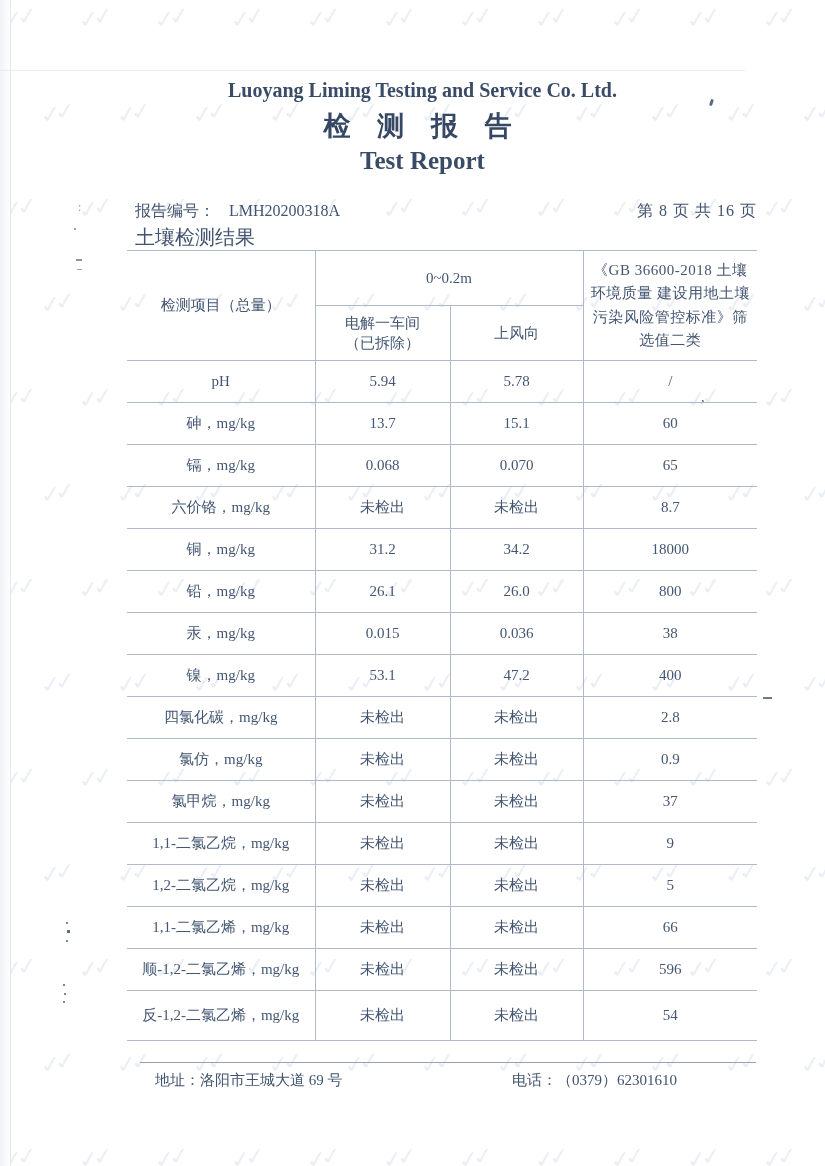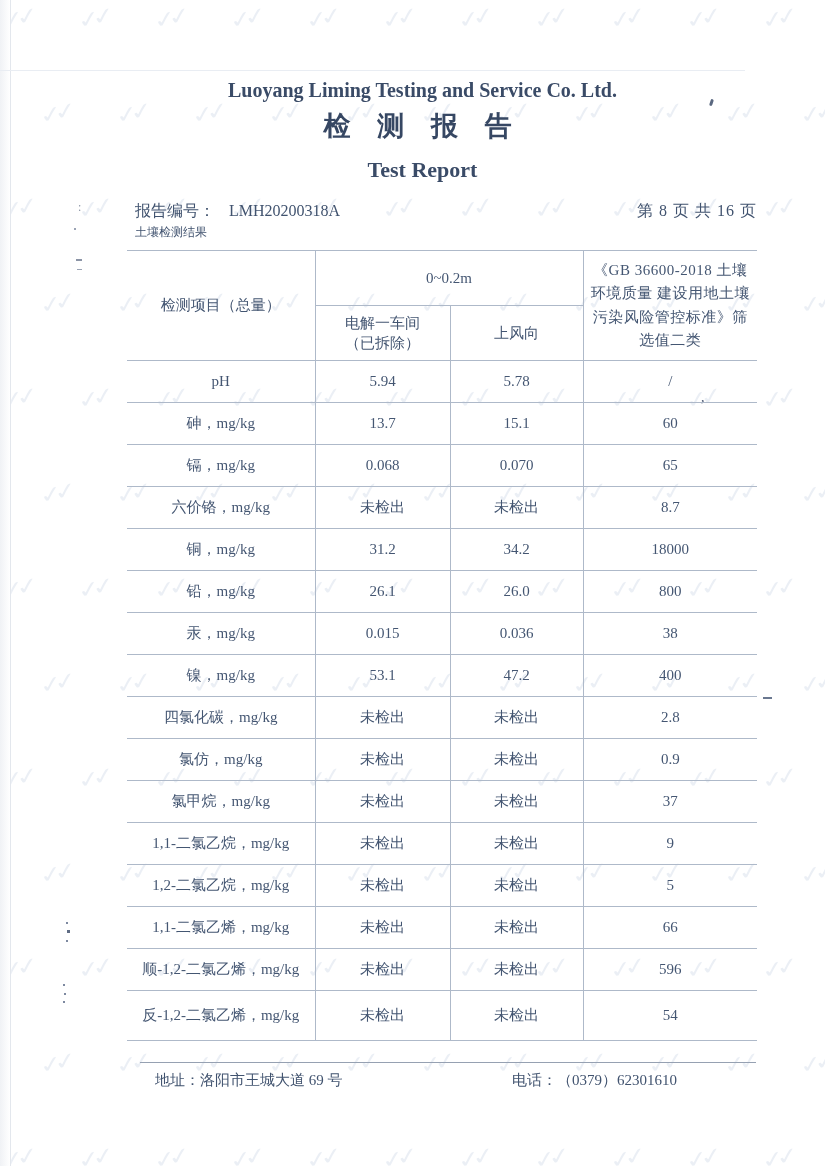--- a/index.html
+++ b/index.html
@@ -28,26 +28,26 @@
     font-family:"DejaVu Sans",sans-serif;
     font-size:22px;letter-spacing:-6px;
     color:rgba(112,140,184,0.14);
     transform:rotate(-12deg) scaleX(1.2);
   }
   
   .doc-header{position:absolute;left:50px;right:30px;top:72px;text-align:center;}
   .company-cn{font-size:29px;font-weight:bold;letter-spacing:2px;color:#364763;}
   .company-en{font-size:20px;font-weight:bold;margin-top:7px;color:#3a4b67;}
   .title-cn{font-size:27px;font-weight:bold;letter-spacing:10px;margin-top:6px;color:#364763;}
-  .title-en{font-size:22px;font-weight:bold;margin-top:13px;color:#3a4b67;}
+  .title-en{font-size:25px;font-weight:bold;margin-top:3px;color:#3a4b67;}
   
   .meta-row{position:absolute;left:135px;top:201px;width:622px;display:flex;justify-content:space-between;font-size:16px;}
   .report-no-value{margin-left:14px;text-align:center;}
   .page-indicator{letter-spacing:1px;}
-  .section-title{position:absolute;left:135px;top:224px;font-size:12px;}
+  .section-title{position:absolute;left:135px;top:224px;font-size:20px;}
   
   table.report-table{
     position:absolute;left:127px;top:250px;width:630px;
     border-collapse:collapse;table-layout:fixed;
     font-size:15px;color:#445672;
   }
   .report-table td{
     border:1px solid #aeb9c9;
     text-align:center;vertical-align:middle;
     padding:2px 4px;overflow:hidden;

